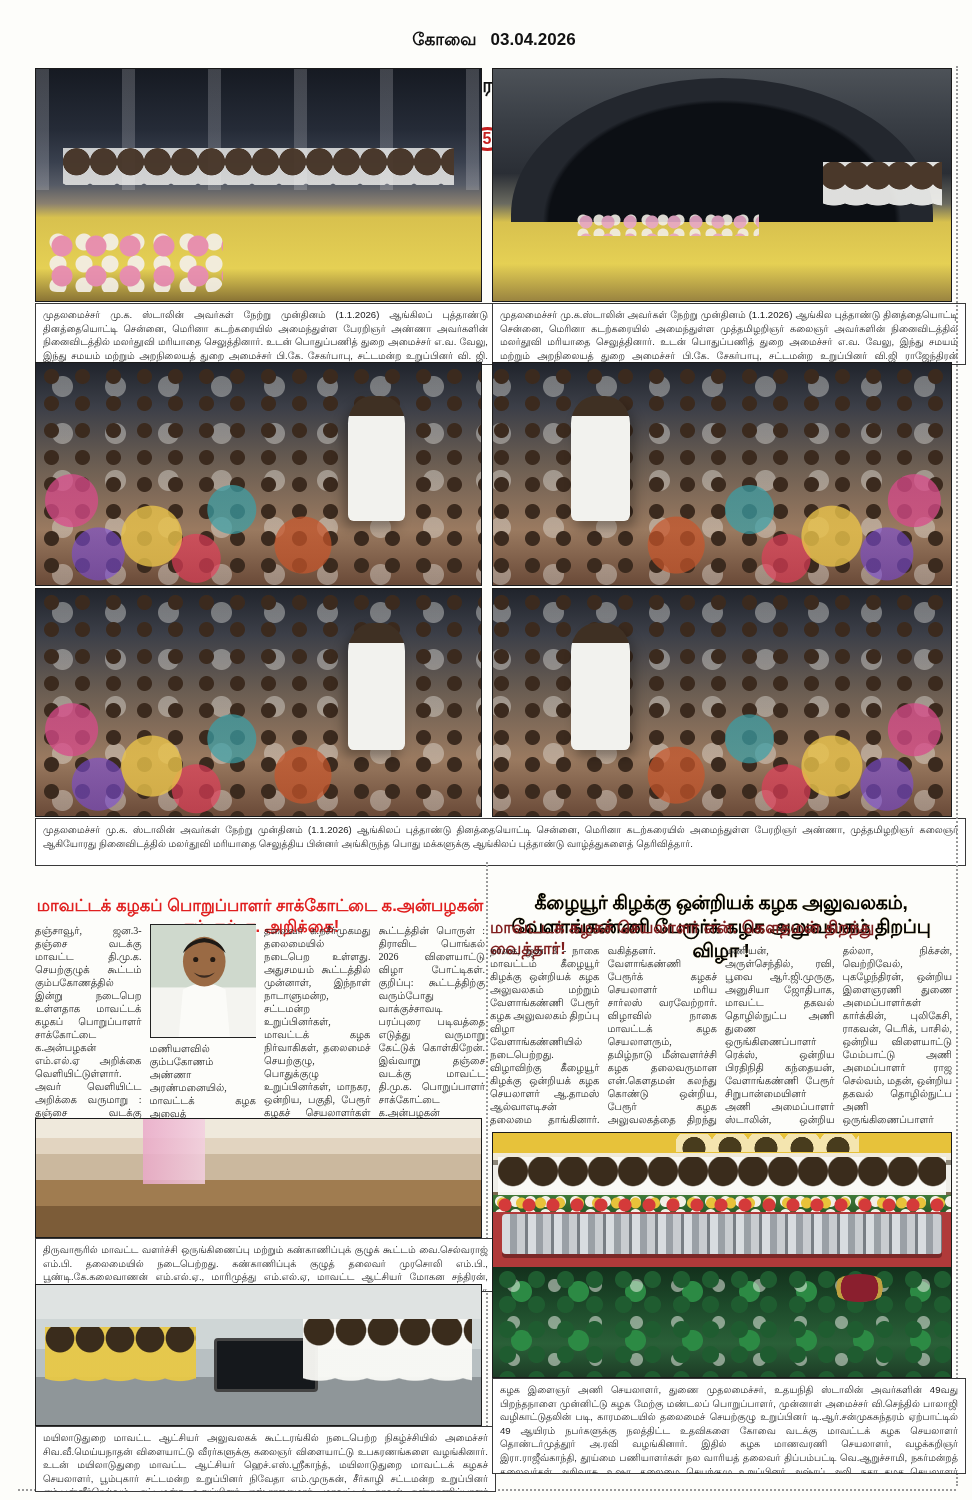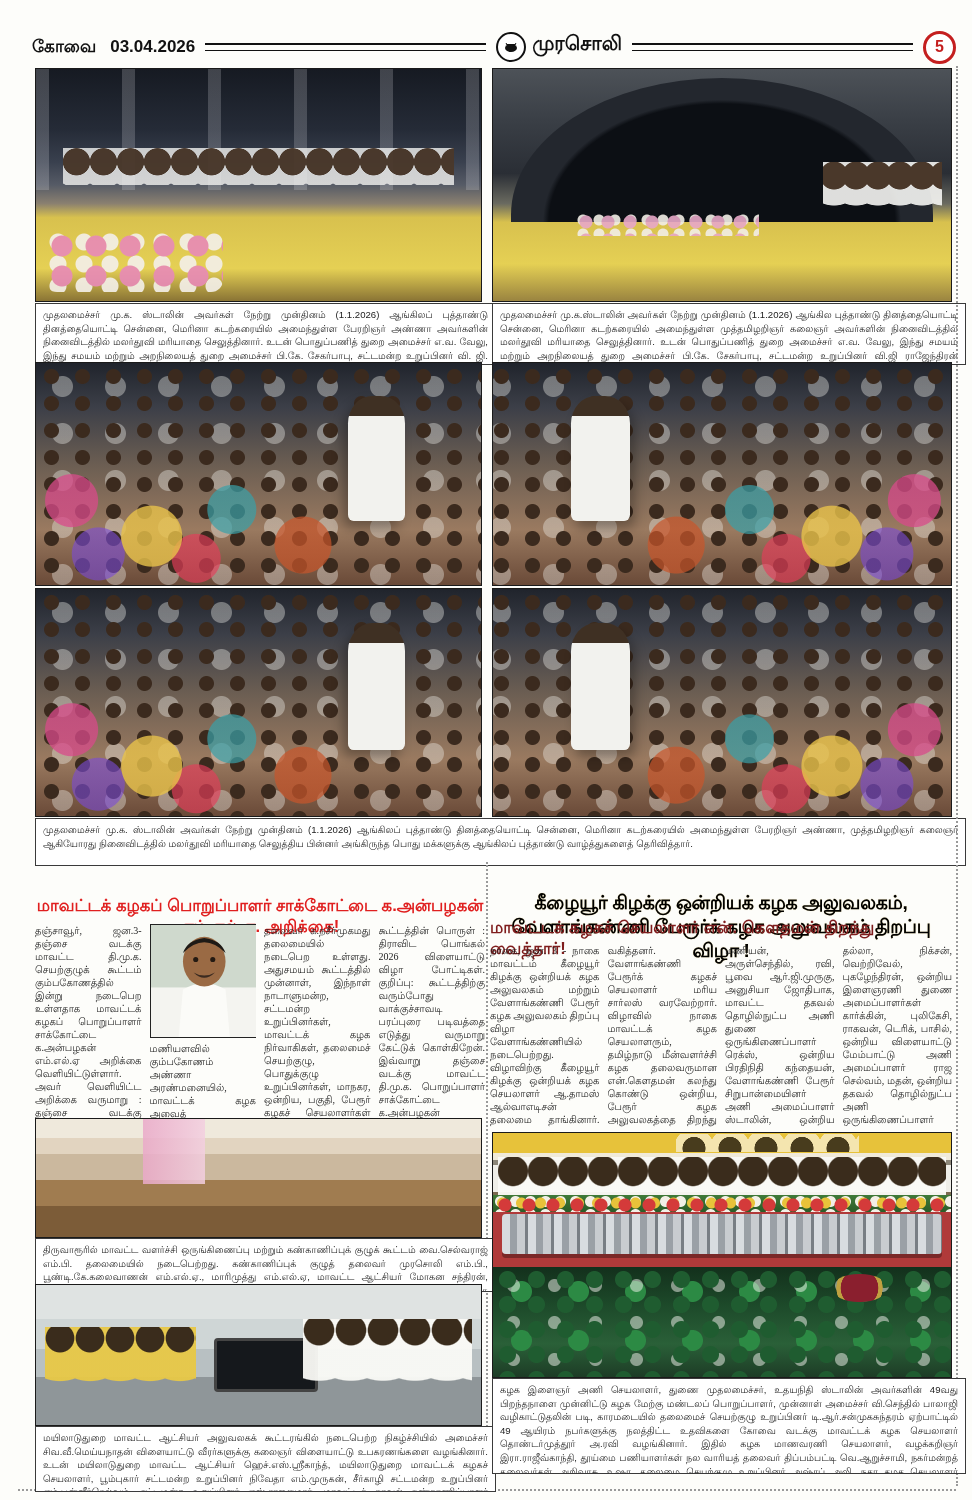--- a/index.html
+++ b/index.html
@@ -1,19 +1,19 @@
 <!DOCTYPE html>
 <html><head>
 <meta charset="utf-8">
 <style>
   html,body{margin:0;padding:0;background:#e9e9e6;}
   .page{position:relative;width:972px;height:1500px;background:#fdfdfa;margin:0 auto;
         font-family:"Liberation Sans",sans-serif;color:#111;overflow:hidden;}
   
-  .header{position:absolute;left:18px;top:30px;width:938px;height:34px;display:flex;align-items:center;gap:10px;}
+  .header{position:absolute;left:18px;top:30px;width:938px;height:34px;display:flex;align-items:center;gap:10px;flex-direction:column;}
   .ed-date{font-weight:bold;font-size:17px;white-space:nowrap;display:flex;gap:14px;padding-left:14px;}
   .hrule{flex:1;height:5px;border-top:2px solid #111;border-bottom:1px solid #111;}
   .masthead{display:flex;align-items:flex-start;gap:6px;font-weight:bold;font-size:20px;white-space:nowrap;}
   .logo-circle{width:26px;height:26px;border:2px solid #111;border-radius:50%;display:flex;align-items:center;justify-content:center;background:#fff;}
   .pagebadge{width:27px;height:27px;border:3px solid #c41f1f;border-radius:50%;color:#c41f1f;font-weight:bold;
              font-size:16px;display:flex;align-items:center;justify-content:center;background:#fff;}
   
   .photo{position:absolute;border:1px solid #1a1a1a;overflow:hidden;background:#bbb;}
   .cap{position:absolute;border:1px solid #3a3a3a;background:#fff;font-size:9.6px;line-height:1.42;
        padding:4px 7px;text-align:justify;color:#222;overflow:hidden;}

